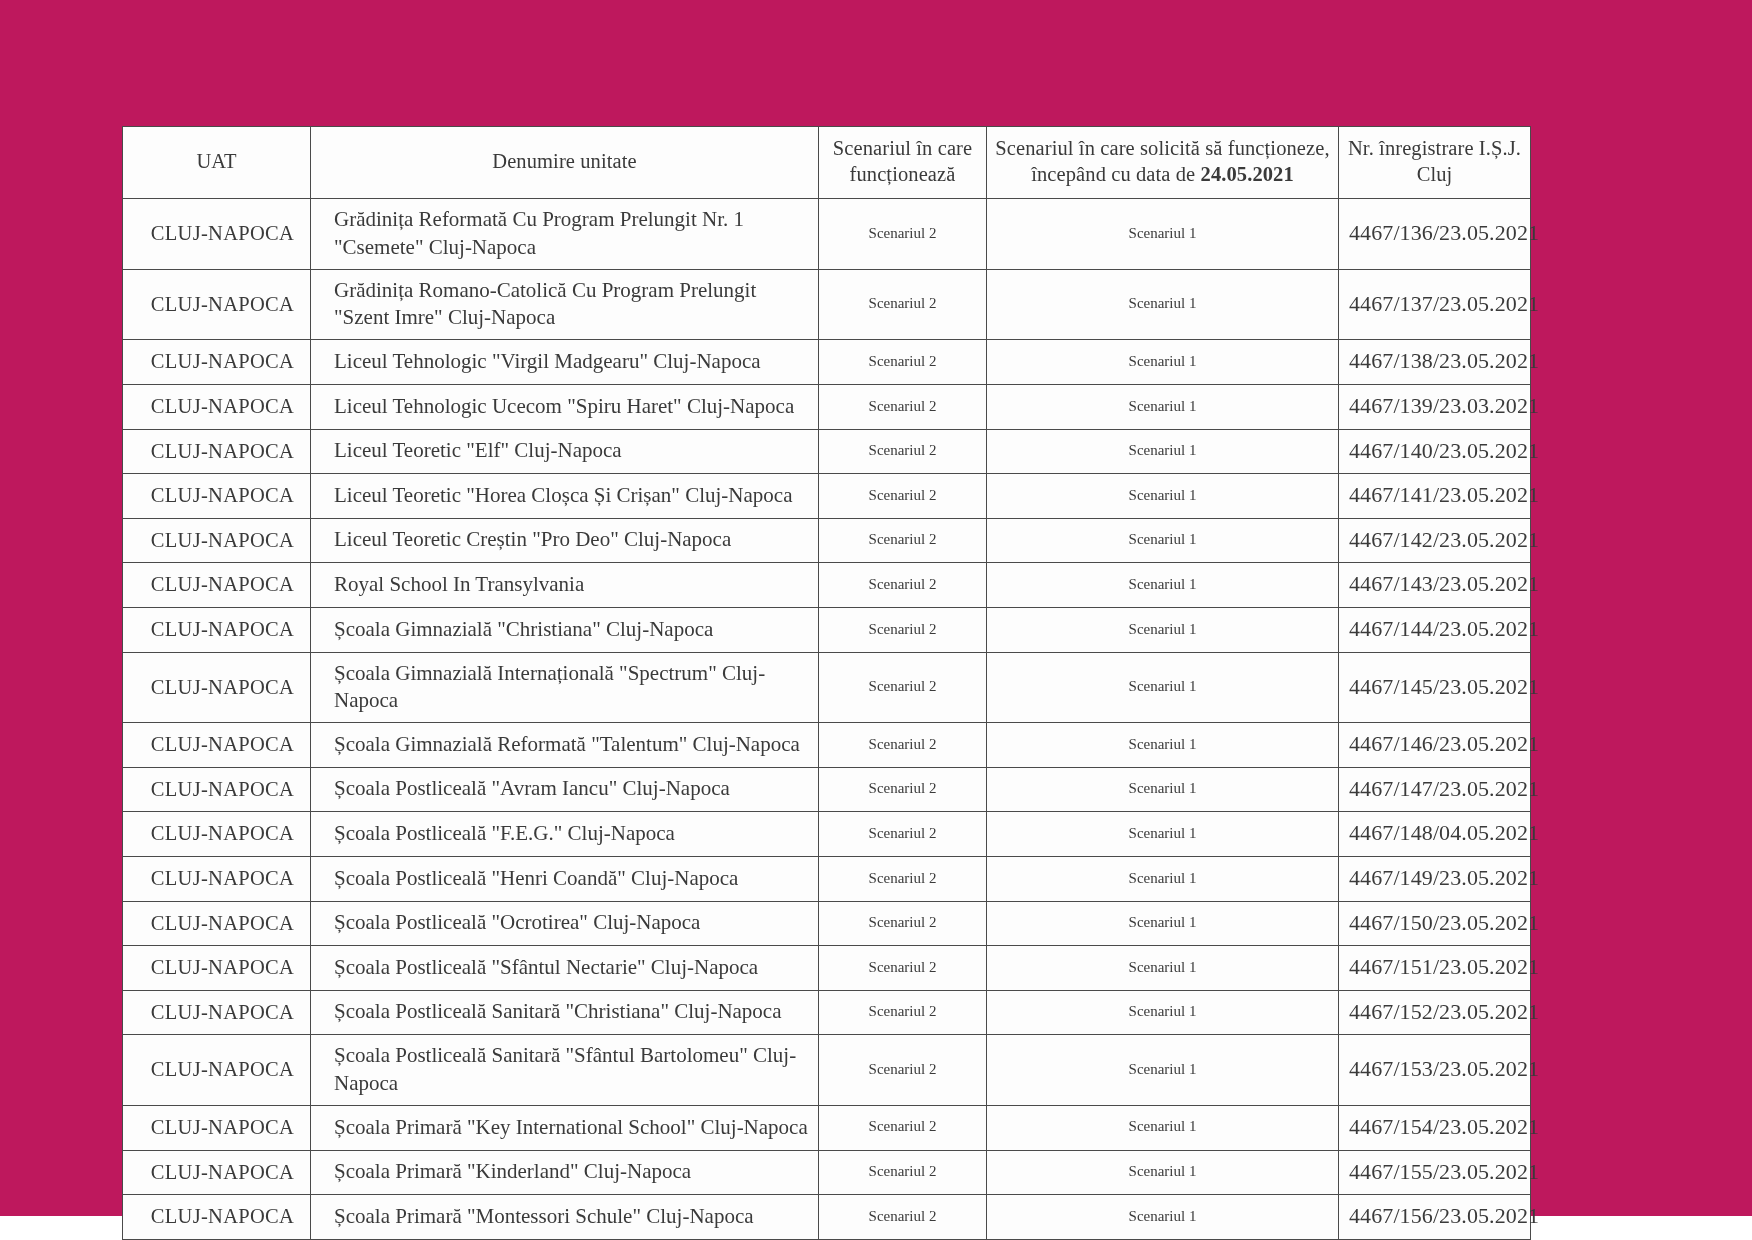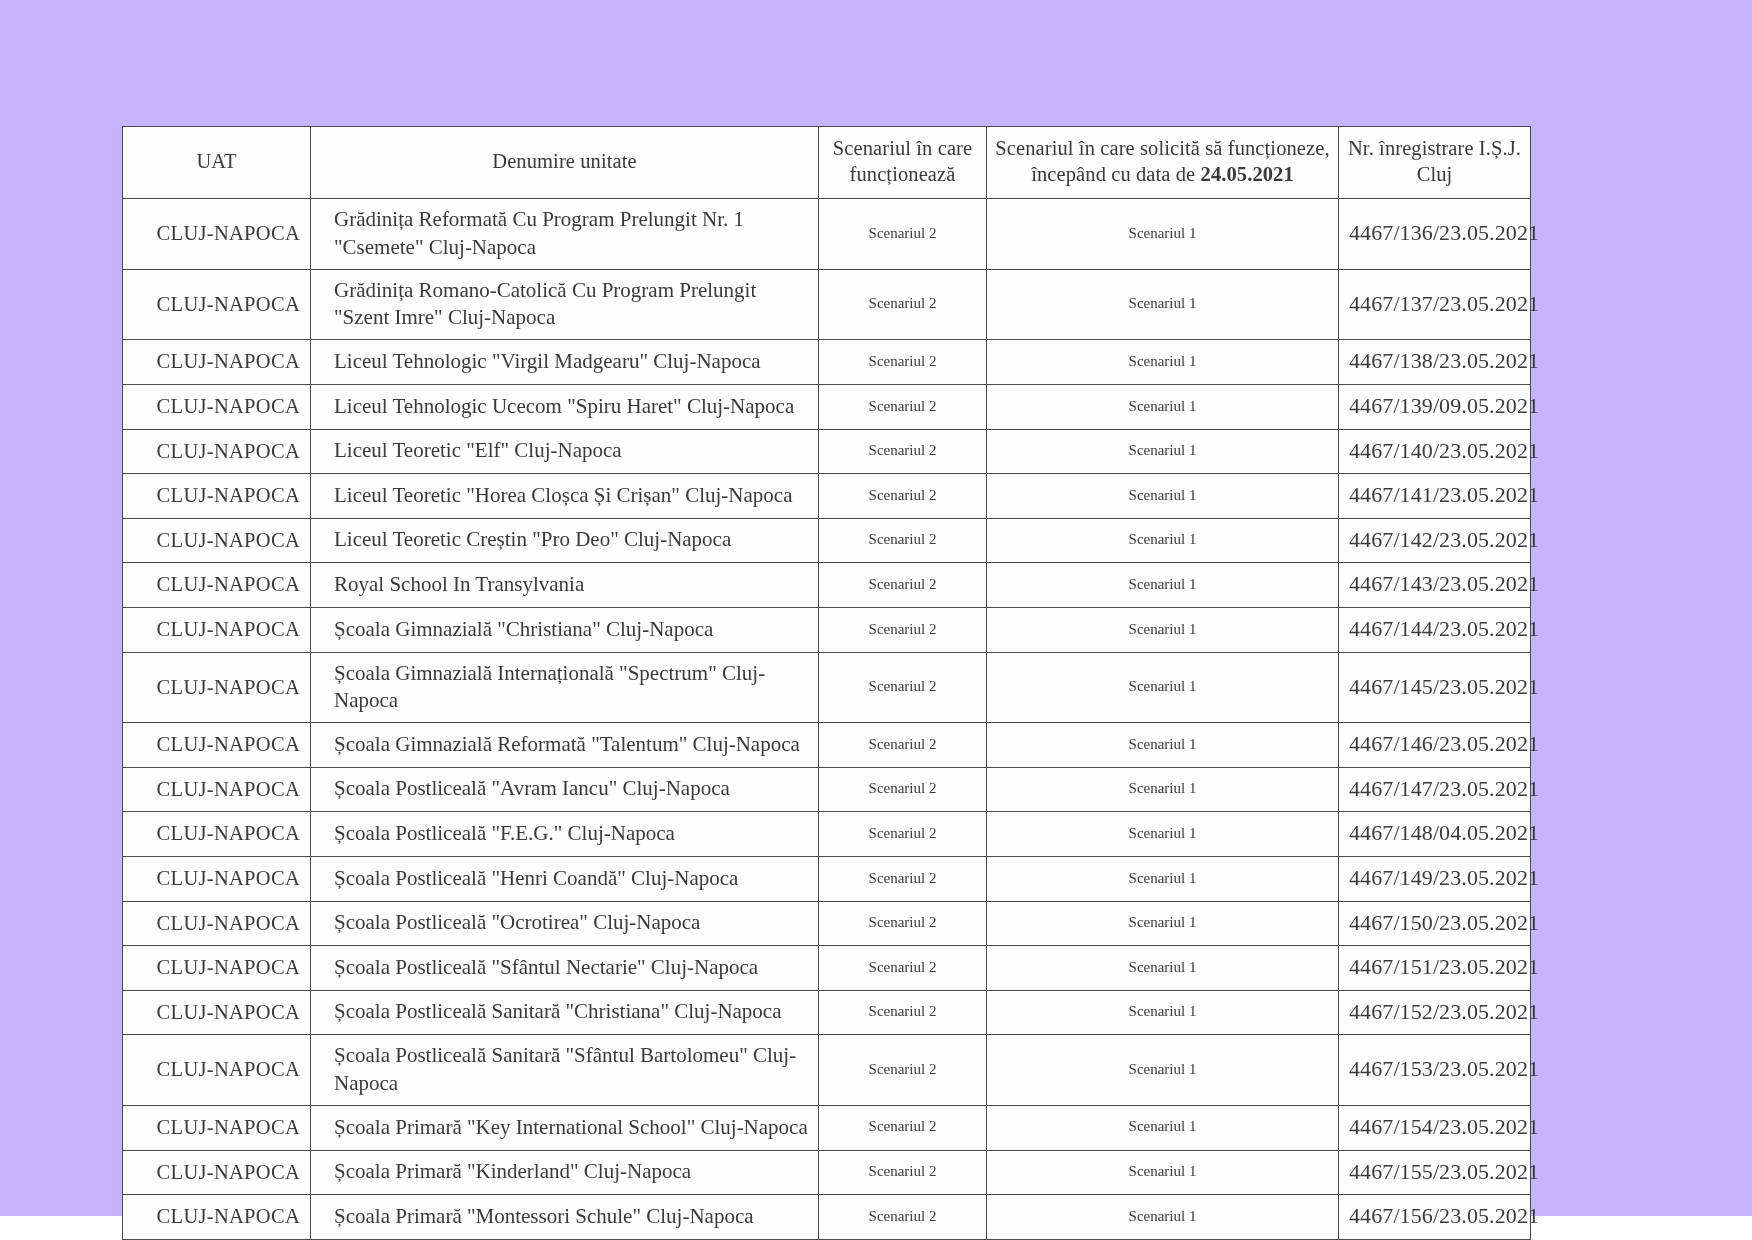--- a/index.html
+++ b/index.html
@@ -15,21 +15,21 @@
     position: relative;
     overflow: hidden;
   }
 
   #page {
     position: absolute;
     left: 0;
     top: 0;
     width: 1752px;
     height: 1216px;
-    background: #c4b5fd;
+    background: #be185d;
   }
 
   #table-wrap {
     position: absolute;
     left: 122px;
     top: 126px;
     width: 1408px;
   }
 
   table.doc-table {
@@ -67,21 +67,21 @@
   }
 
   tbody td {
     font-size: 21px;
     line-height: 1.3;
     padding: 7px 10px 8px 10px;
     height: 26px;
   }
 
   td.uat {
-    text-align: right;
+    text-align: center;
     letter-spacing: 0.3px;
     font-size: 20.5px;
     padding-left: 22px;
   }
 
   td.unit {
     text-align: left;
     padding-left: 23px;
   }
 
@@ -137,21 +137,21 @@
             <td class="unit">Liceul Tehnologic "Virgil Madgearu" Cluj-Napoca</td>
             <td class="scen">Scenariul 2</td>
             <td class="scen">Scenariul 1</td>
             <td class="nr">4467/138/23.05.2021</td>
           </tr>
           <tr>
             <td class="uat">CLUJ-NAPOCA</td>
             <td class="unit">Liceul Tehnologic Ucecom "Spiru Haret" Cluj-Napoca</td>
             <td class="scen">Scenariul 2</td>
             <td class="scen">Scenariul 1</td>
-            <td class="nr">4467/139/09.05.2021</td>
+            <td class="nr">4467/139/23.03.2021</td>
           </tr>
           <tr>
             <td class="uat">CLUJ-NAPOCA</td>
             <td class="unit">Liceul Teoretic "Elf" Cluj-Napoca</td>
             <td class="scen">Scenariul 2</td>
             <td class="scen">Scenariul 1</td>
             <td class="nr">4467/140/23.05.2021</td>
           </tr>
           <tr>
             <td class="uat">CLUJ-NAPOCA</td>

